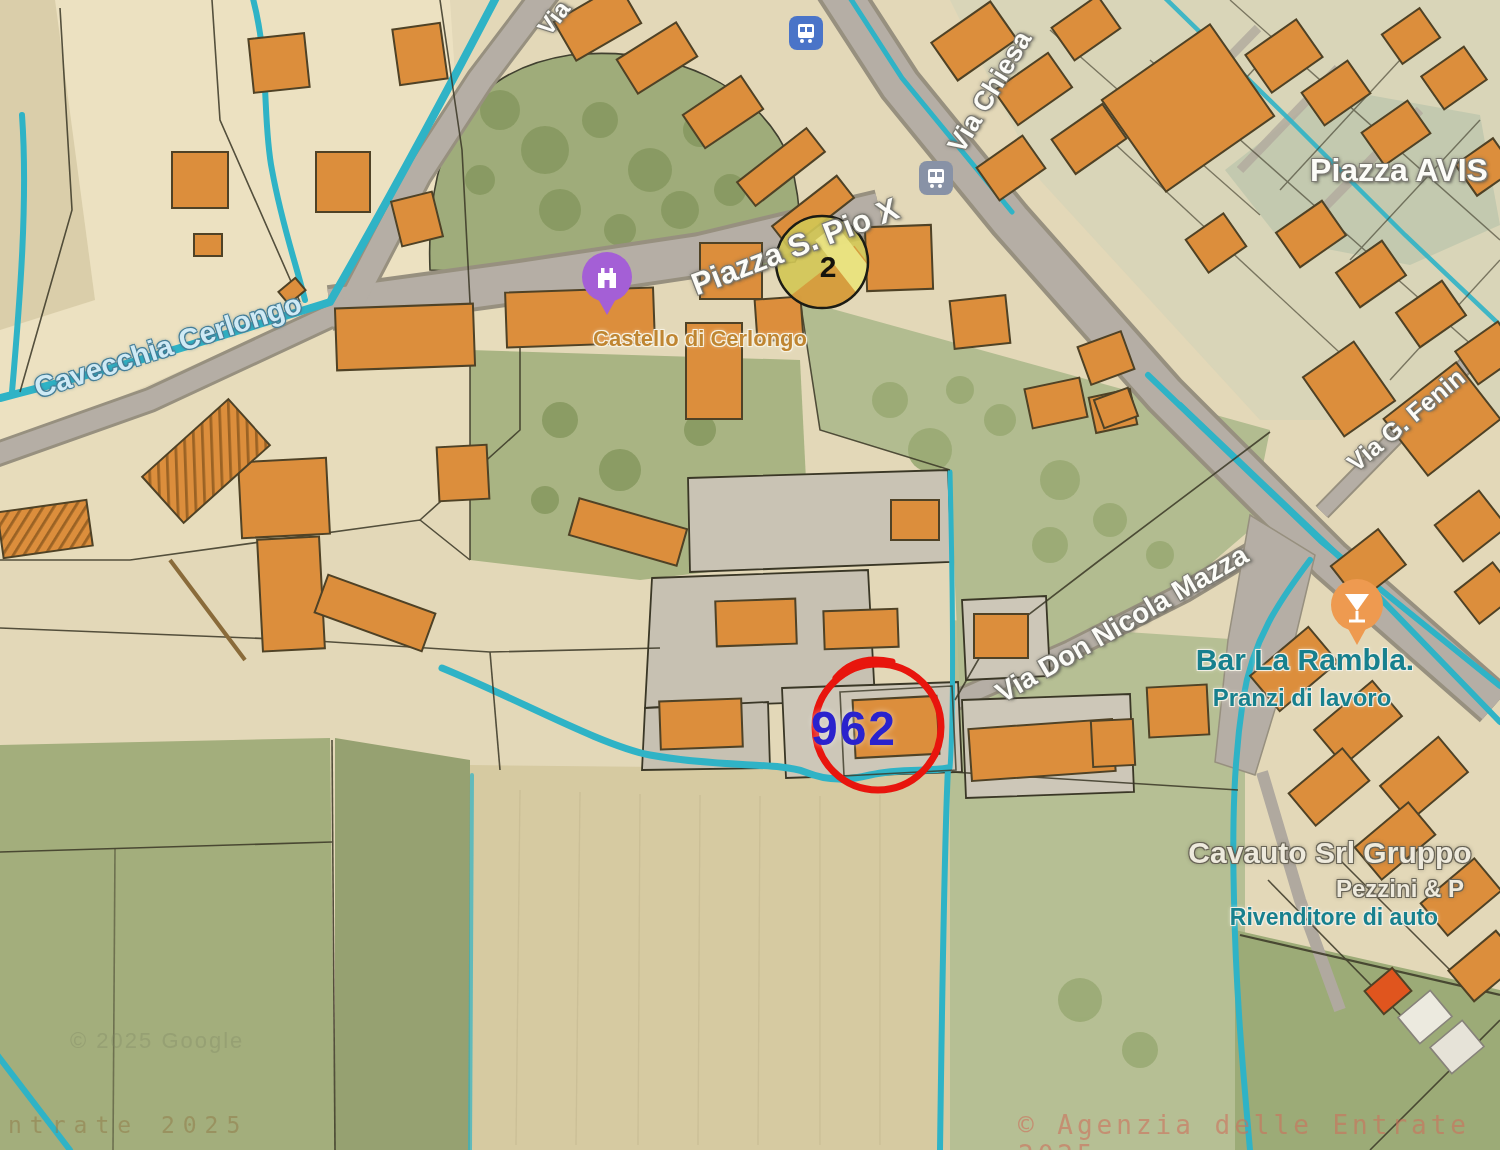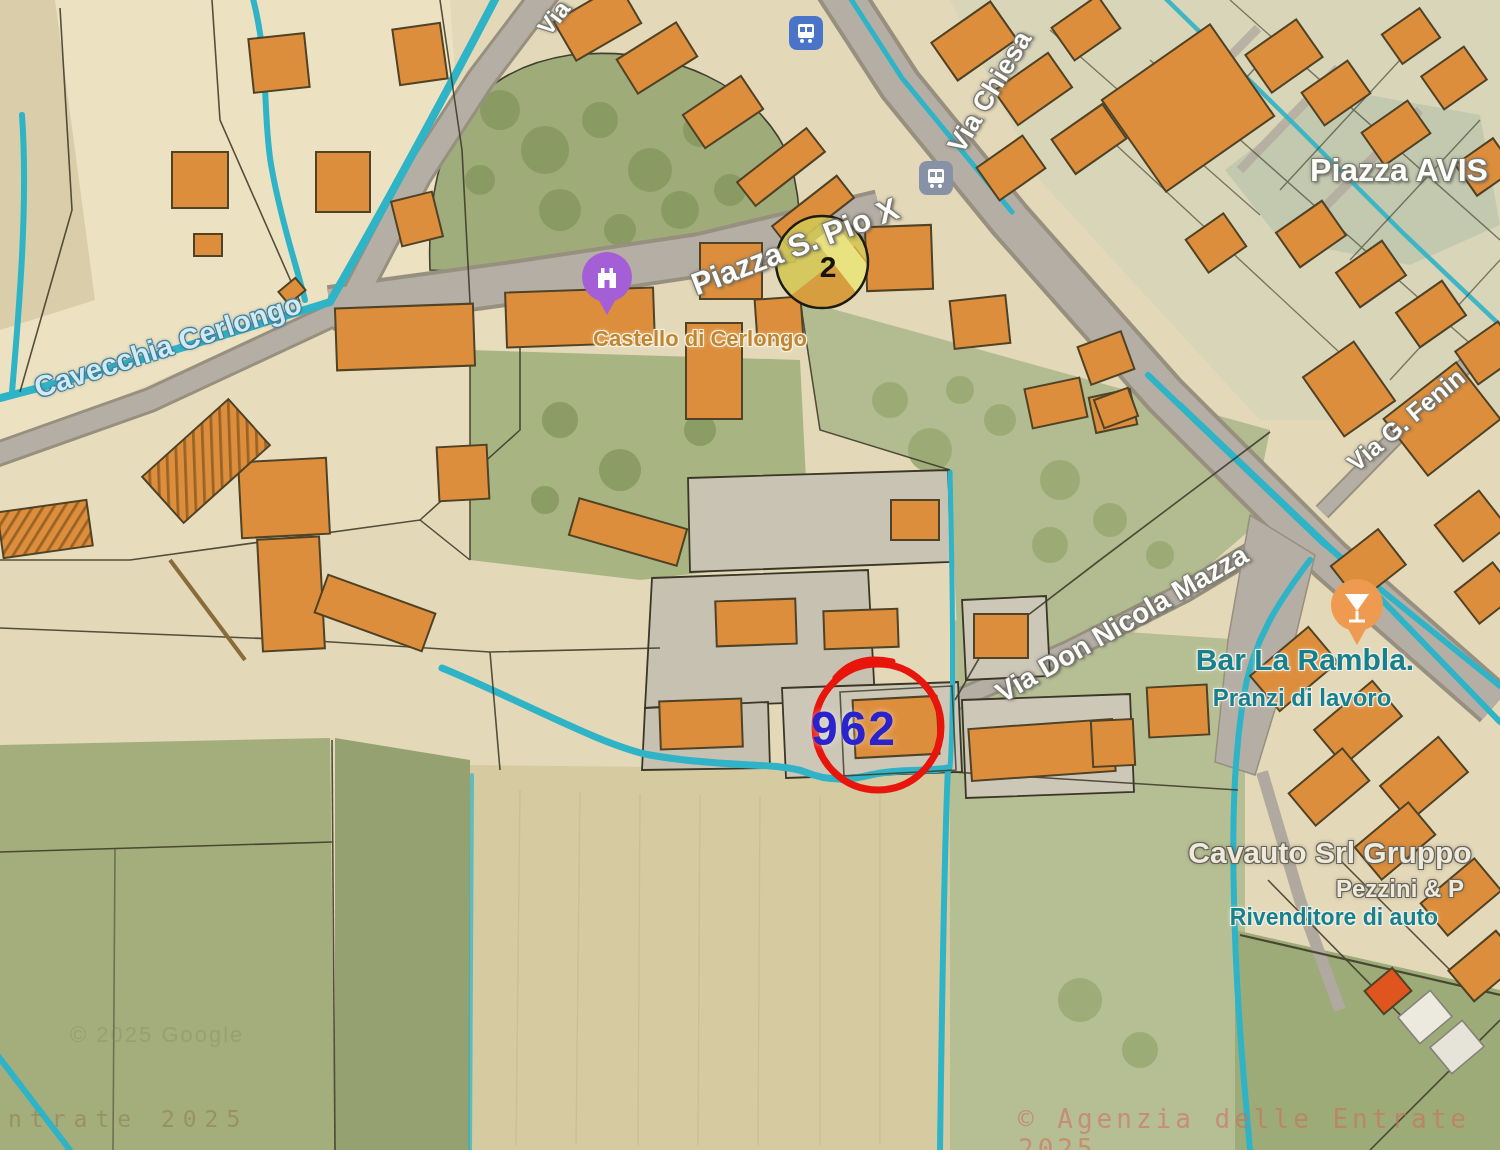--- a/index.html
+++ b/index.html
@@ -19,21 +19,21 @@
                 1px -1px 0 #f7f2e3,-1px 1px 0 #f7f2e3;}
   .poi-teal{color:#17808e;
     text-shadow:0 0 4px #f2efe4,1px 1px 0 #f2efe4,-1px -1px 0 #f2efe4,
                 1px -1px 0 #f2efe4,-1px 1px 0 #f2efe4;}
   .biz-light{color:#eeeadd;
     text-shadow:0 0 4px rgba(92,88,74,.9),1px 1px 0 #6e6a5c,-1px -1px 0 #6e6a5c,
                 1px -1px 0 #6e6a5c,-1px 1px 0 #6e6a5c;}
   .num-blue{color:#2a22cd;font-weight:800;letter-spacing:2px;
     text-shadow:0 0 6px rgba(255,255,255,.55);}
   .num-black{color:#15130c;}
-  .wm{position:absolute;font-family:"DejaVu Sans Mono",monospace;pointer-events:none;}
+  .wm{position:absolute;font-family:"DejaVu Sans Mono",monospace;pointer-events:none;margin-top:6px;}
 </style>
 </head>
 <body>
 
 <div id="stage">
 
 <svg width="1500" height="1150" viewBox="0 0 1500 1150">
   <defs>
     <pattern id="hatch" width="9" height="9" patternUnits="userSpaceOnUse" patternTransform="rotate(40)">
       <rect width="9" height="9" fill="#dc8e3c"></rect>

